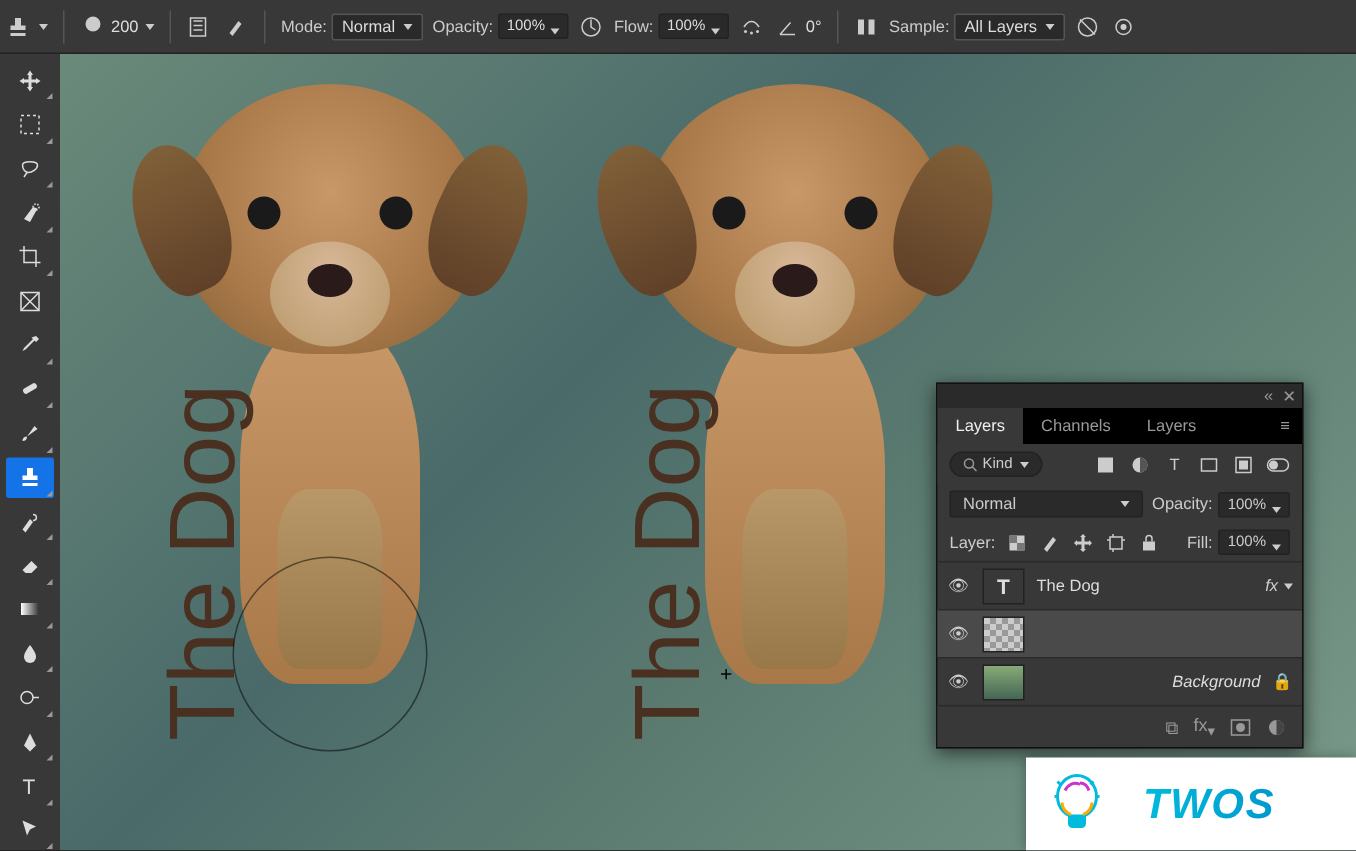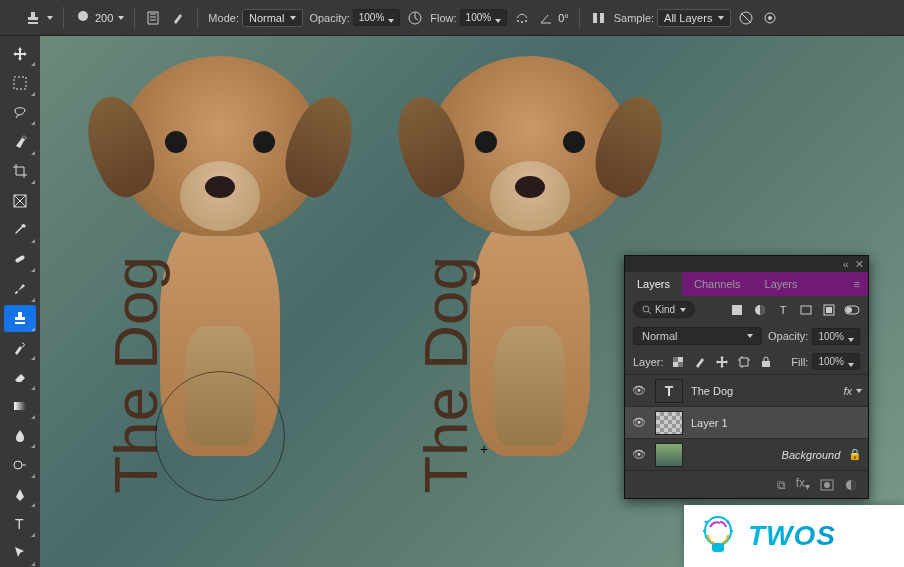--- a/index.html
+++ b/index.html
@@ -1,17 +1,17 @@
 <!DOCTYPE html>
 <html><head>
 <meta charset="utf-8">
 <style>
 *{margin:0;padding:0;box-sizing:border-box;font-family:"Segoe UI",Tahoma,sans-serif;}
 body{background:#1a1a1a;width:904px;height:567px;overflow:hidden;position:relative;color:#ccc;font-size:11px;user-select:none;}
-.options-bar{height:36px;background:#383838;display:flex;align-items:center;padding:0 24px;gap:6px;color:#ddd;border-bottom:1px solid #222;}
+.options-bar{height:36px;background:#383838;display:flex;align-items:center;padding:0 3px;gap:6px;color:#ddd;border-bottom:1px solid #222;}
 .ob-item{display:flex;align-items:center;gap:3px;}
 .ob-icon{width:18px;height:18px;display:flex;align-items:center;justify-content:center;}
 .ob-sep{width:1px;height:22px;background:#555;margin:0 4px;}
 .ob-label{color:#ccc;}
 .ob-dd{width:0;height:0;border-left:3px solid transparent;border-right:3px solid transparent;border-top:4px solid #ccc;margin-left:2px;}
 .ob-select{background:#2a2a2a;border:1px solid #555;padding:2px 6px;border-radius:2px;display:flex;align-items:center;gap:4px;}
 .toolbar{position:absolute;left:0;top:36px;width:40px;bottom:0;background:#383838;display:flex;flex-direction:column;align-items:center;padding-top:4px;gap:2px;}
 .tool{width:32px;height:28px;display:flex;align-items:center;justify-content:center;border-radius:2px;color:#ddd;position:relative;}
 .tool.active{background:#1473e6;}
 .tool .tri{position:absolute;right:1px;bottom:1px;width:0;height:0;border-right:4px solid #999;border-top:4px solid transparent;}
@@ -30,21 +30,21 @@
 .legs{position:absolute;bottom:10px;left:50%;transform:translateX(-50%);width:70px;height:120px;background:linear-gradient(#b89868,#987848);border-radius:30% 30% 20% 20%;}
 .text-overlay{position:absolute;writing-mode:vertical-rl;transform:rotate(180deg);font-size:62px;font-weight:400;color:#4a3020;font-family:Arial,sans-serif;}
 .text1{left:60px;top:220px;}
 .text2{left:370px;top:220px;}
 .brush-cursor{position:absolute;width:130px;height:130px;border:1px solid rgba(0,0,0,0.5);border-radius:50%;left:115px;top:335px;}
 .cursor-cross{position:absolute;left:440px;top:405px;color:#000;font-size:14px;}
 
 .layers-panel{position:absolute;right:35px;top:255px;width:245px;background:#383838;border:1px solid #111;box-shadow:0 3px 12px rgba(0,0,0,0.6);}
 .panel-header{height:16px;background:#2a2a2a;display:flex;justify-content:flex-end;align-items:center;padding:0 4px;gap:6px;}
 .panel-header span{color:#999;font-size:11px;}
-.tabs{display:flex;background:#701a75;}
+.tabs{display:flex;background:#000000;}
 .tab{padding:6px 12px;color:#999;font-size:11px;}
 .tab.active{background:#383838;color:#eee;}
 .filter-row{display:flex;align-items:flex-end;padding:5px 8px;gap:5px;background:#383838;}
 .search-kind{flex:0 0 auto;background:#2a2a2a;border:1px solid #222;border-radius:10px;padding:2px 8px;display:flex;align-items:center;gap:3px;font-size:10px;}
 .filter-icons{display:flex;gap:7px;margin-left:auto;}
 .filter-icons span{width:16px;height:16px;display:flex;align-items:center;justify-content:center;color:#ccc;}
 .blend-row{display:flex;align-items:center;padding:4px 8px;gap:6px;}
 .blend-select{background:#2a2a2a;border:1px solid #222;padding:2px 8px;flex:1;display:flex;align-items:center;justify-content:space-between;border-radius:2px;}
 .opacity-group{display:flex;align-items:center;gap:4px;}
 .pct-box{background:#2a2a2a;border:1px solid #222;padding:2px 5px;border-radius:2px;display:flex;align-items:flex-end;gap:2px;font-size:10px;}
@@ -58,21 +58,21 @@
 .thumb{width:28px;height:24px;background:#666;border:1px solid #222;display:flex;align-items:center;justify-content:center;font-size:14px;}
 .thumb.text{background:#383838;color:#ddd;font-weight:bold;}
 .thumb.trans{background:repeating-conic-gradient(#999 0 25%,#ccc 0 50%) 0 0/8px 8px;}
 .thumb.bg{background:linear-gradient(#8a7,#465);}
 .layer-name{flex:1;color:#ddd;font-size:11px;}
 .layer-name.italic{font-style:italic;text-align:right;}
 .fx-badge{font-style:italic;font-size:11px;color:#ccc;display:flex;align-items:center;gap:2px;}
 .lock-badge{color:#ccc;font-size:11px;}
 .panel-footer{height:28px;background:#383838;border-top:1px solid #2a2a2a;display:flex;align-items:center;justify-content:flex-end;gap:10px;padding:0 10px;}
 .panel-footer span{color:#999;font-size:12px;}
-.watermark{position:absolute;right:0;bottom:0;width:220px;height:62px;background:#fff;display:flex;align-items:center;padding:0 14px;gap:10px;box-shadow:0 0 8px rgba(0,0,0,0.3);}
+.watermark{position:absolute;right:0;bottom:0;width:220px;height:62px;background:#fff;display:flex;align-items:center;padding:0 14px;gap:24px;box-shadow:0 0 8px rgba(0,0,0,0.3);}
 .bulb{width:40px;height:46px;position:relative;}
 .wm-text{font-family:Arial Black,sans-serif;font-weight:900;font-size:28px;font-style:italic;letter-spacing:1px;background:linear-gradient(90deg,#0bd,#09c);-webkit-background-clip:text;color:transparent;}
 svg{display:block;}
 </style>
 </head>
 <body>
 
 <div class="options-bar">
   <div class="ob-item">
     <span class="ob-icon">
@@ -437,21 +437,20 @@
   <div class="layer-list">
     <div class="layer">
       <span class="vis">👁</span>
       <span class="thumb text">T</span>
       <span class="layer-name">The Dog</span>
       <span class="fx-badge">fx <span class="ob-dd"></span></span>
     </div>
     <div class="layer selected">
       <span class="vis">👁</span>
       <span class="thumb trans"></span>
-      <span class="layer-name">Layer 1</span>
     </div>
     <div class="layer">
       <span class="vis">👁</span>
       <span class="thumb bg"></span>
       <span class="layer-name italic">Background</span>
       <span class="lock-badge">🔒</span>
     </div>
   </div>
   <div class="panel-footer">
     <span>⧉</span>

